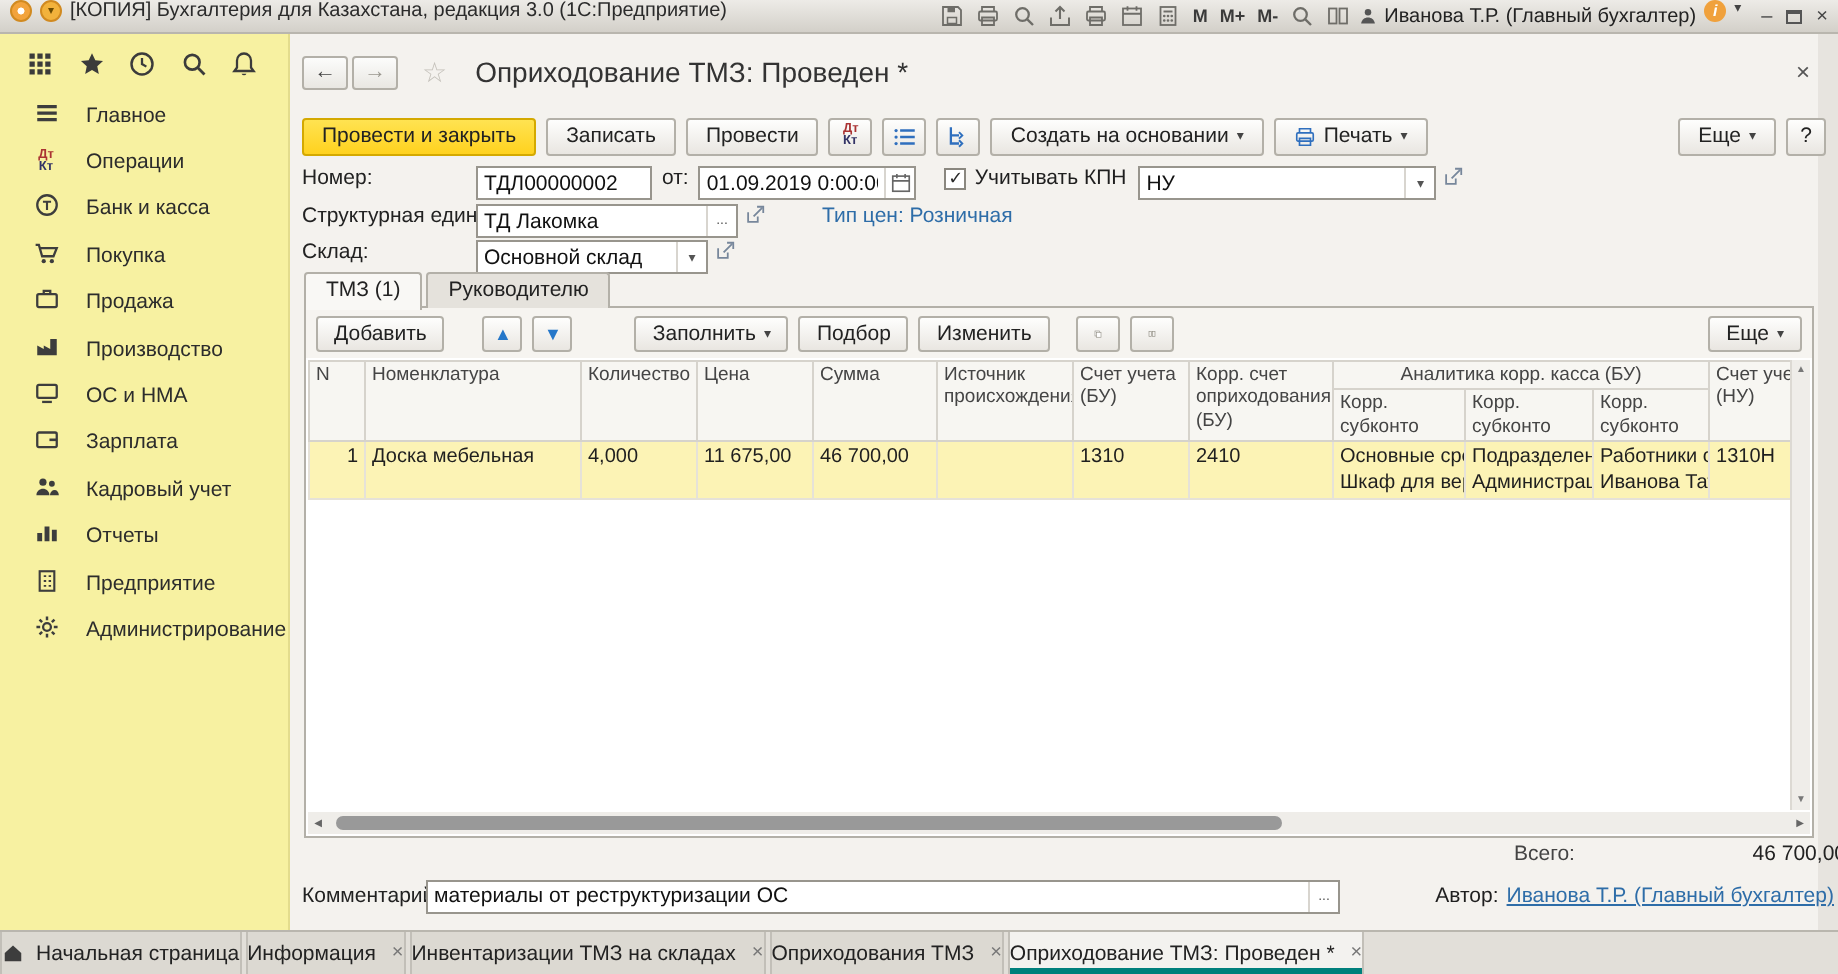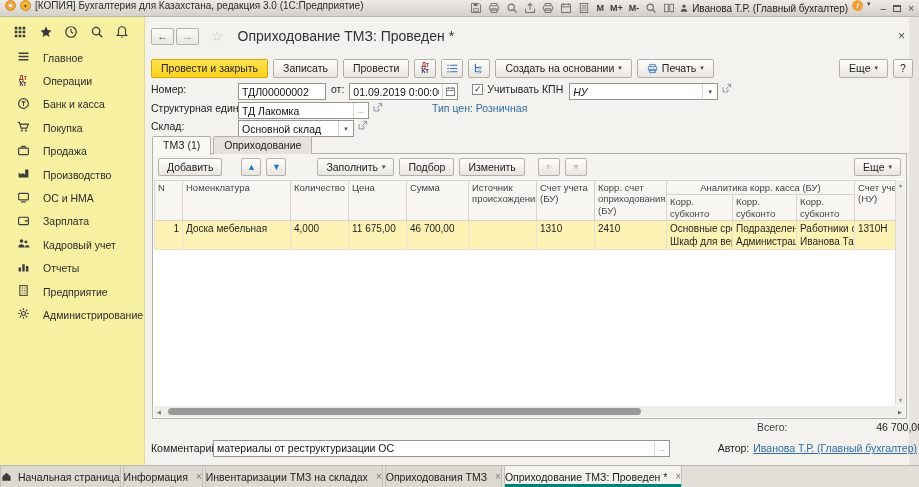--- a/index.html
+++ b/index.html
@@ -439,54 +439,54 @@
           <svg>
             <use href="#i-calendar"></use>
           </svg>
         </span>
       </span>
     <span style="margin-left:14px;display:inline-flex;align-items:center">
       <span class="chk">✓</span>
       <span>Учитывать КПН</span>
       </span>
     <span class="field" style="margin-left:6px">
-      <input style="width: 132px; font-style: italic;" value="НУ">
+      <input style="width: 132px;" value="НУ">
       <span class="seg">▾</span>
       </span>
     <span class="open-ic"><svg>
           <use href="#i-open"></use>
         </svg></span>
   </div>
 
   <div class="f-row" style="top:85px">
     <span class="f-label">Структурная единица:</span>
     <span class="field">
         <input style="width: 114px;" value="ТД Лакомка">
       <span class="seg">...</span>
       </span>
     <span class="open-ic"><svg>
           <use href="#i-open"></use>
         </svg></span>
-    <span class="link" style="margin-left:49px">Тип цен: Розничная</span>
+    <span class="link" style="margin-left:28px">Тип цен: Розничная</span>
   </div>
 
   <div class="f-row" style="top:103px">
     <span class="f-label">Склад:</span>
     <span class="field">
         <input style="width: 99px;" value="Основной склад">
       <span class="seg">▾</span>
       </span>
     <span class="open-ic"><svg>
           <use href="#i-open"></use>
         </svg></span>
   </div>
 
   <div class="formtabs">
     <span class="ftab active">ТМЗ (1)</span>
-    <span class="ftab">Оприходование</span>
+    <span class="ftab">Руководителю</span>
   </div>
 
   <div class="panel">
     <div class="tbl-toolbar">
       <span class="btn small">Добавить</span>
       <span class="btn small arrow-btn up" style="margin-left:14px">▲</span>
       <span class="btn small arrow-btn down">▼</span>
       <span class="btn small" style="margin-left:26px">
         <span>Заполнить</span>
           <span class="caret">▾</span>

